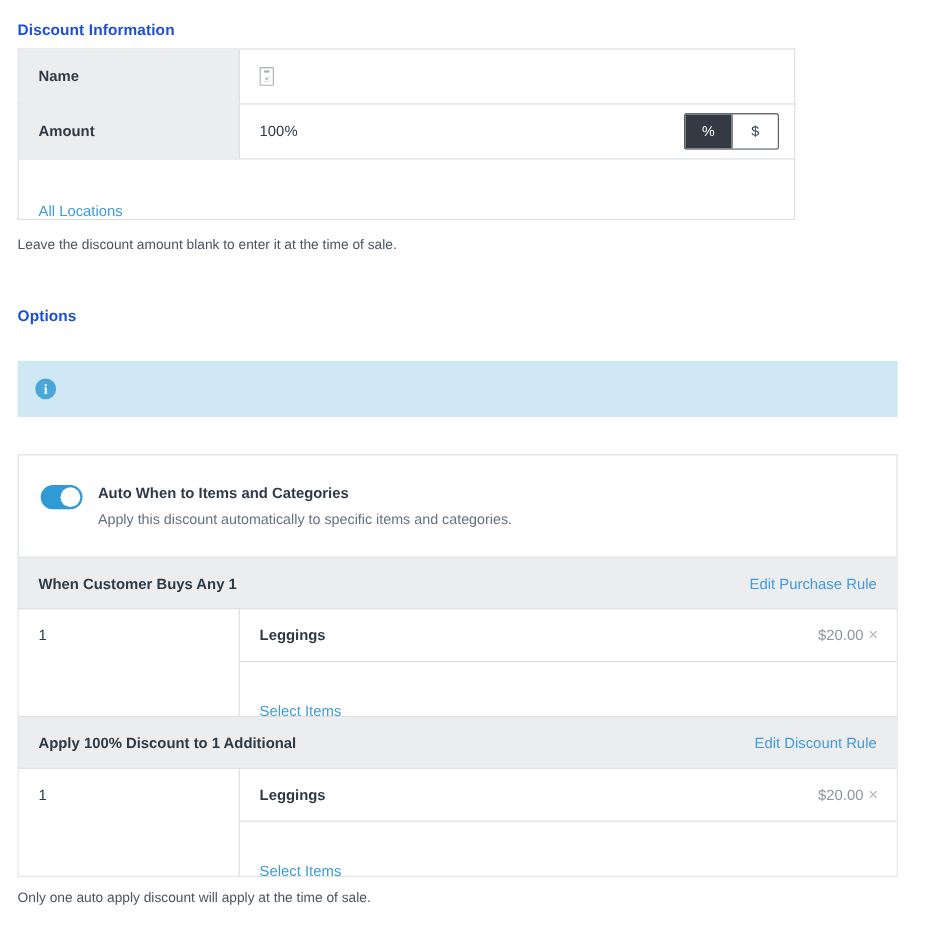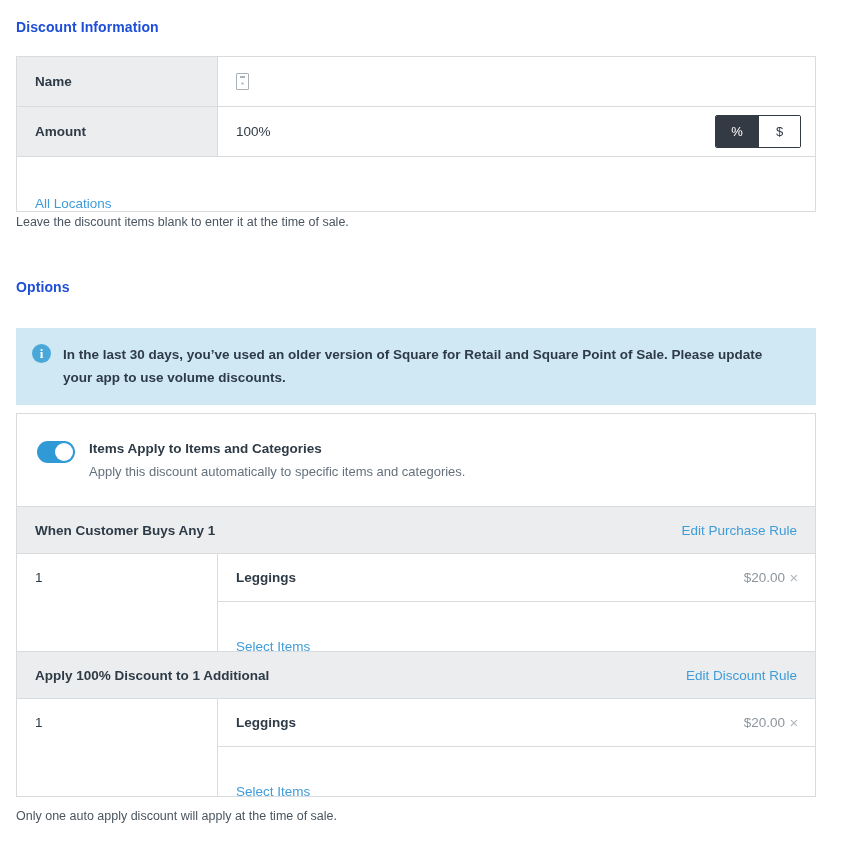--- a/index.html
+++ b/index.html
@@ -40,22 +40,22 @@
     color: #4a5560;
     line-height: 16px;
   }
   #caption-amount  { left: 16px; top: 214px; }
   #caption-autoapply { left: 16px; top: 808px; }
 
   
   .info-table {
     position: absolute;
     left: 16px;
-    top: 56px;
-    width: 800px;
+    top: 44px;
+    width: 707px;
     border: 1px solid #d8dcdf;
     border-collapse: collapse;
     box-sizing: border-box;
     background: #fff;
   }
   .info-row {
     display: flex;
     border-bottom: 1px solid #d8dcdf;
     min-height: 49px;
   }
@@ -334,35 +334,34 @@
     </div>
 
     <div class="info-row">
       <div class="info-value">
         <span class="link">All Locations</span>
       </div>
     </div>
 
   </div>
 
-  <div class="caption" id="caption-amount">Leave the discount items blank to enter it at the time of sale.</div>
+  <div class="caption" id="caption-amount">Leave the discount amount blank to enter it at the time of sale.</div>
 
   <div class="section-heading" id="heading-options">Options</div>
 
   <div class="banner">
     <span class="info-icon">i</span>
-    <div class="banner-text">In the last 30 days, you’ve used an older version of Square for Retail and Square Point of Sale. Please update your app to use volume discounts.</div>
   </div>
 
   <div class="options-card">
 
     <div class="auto-apply">
       <span class="toggle"></span>
       <div class="auto-apply-texts">
-        <div class="auto-apply-title">Items Apply to Items and Categories</div>
+        <div class="auto-apply-title">Auto When to Items and Categories</div>
         <div class="auto-apply-sub">Apply this discount automatically to specific items and categories.</div>
       </div>
     </div>
 
     <div class="rule-header">
       <span class="rule-header-title">When Customer Buys Any 1</span>
       <span class="rule-header-action">Edit Purchase Rule</span>
     </div>
 
     <div class="rule-body">

